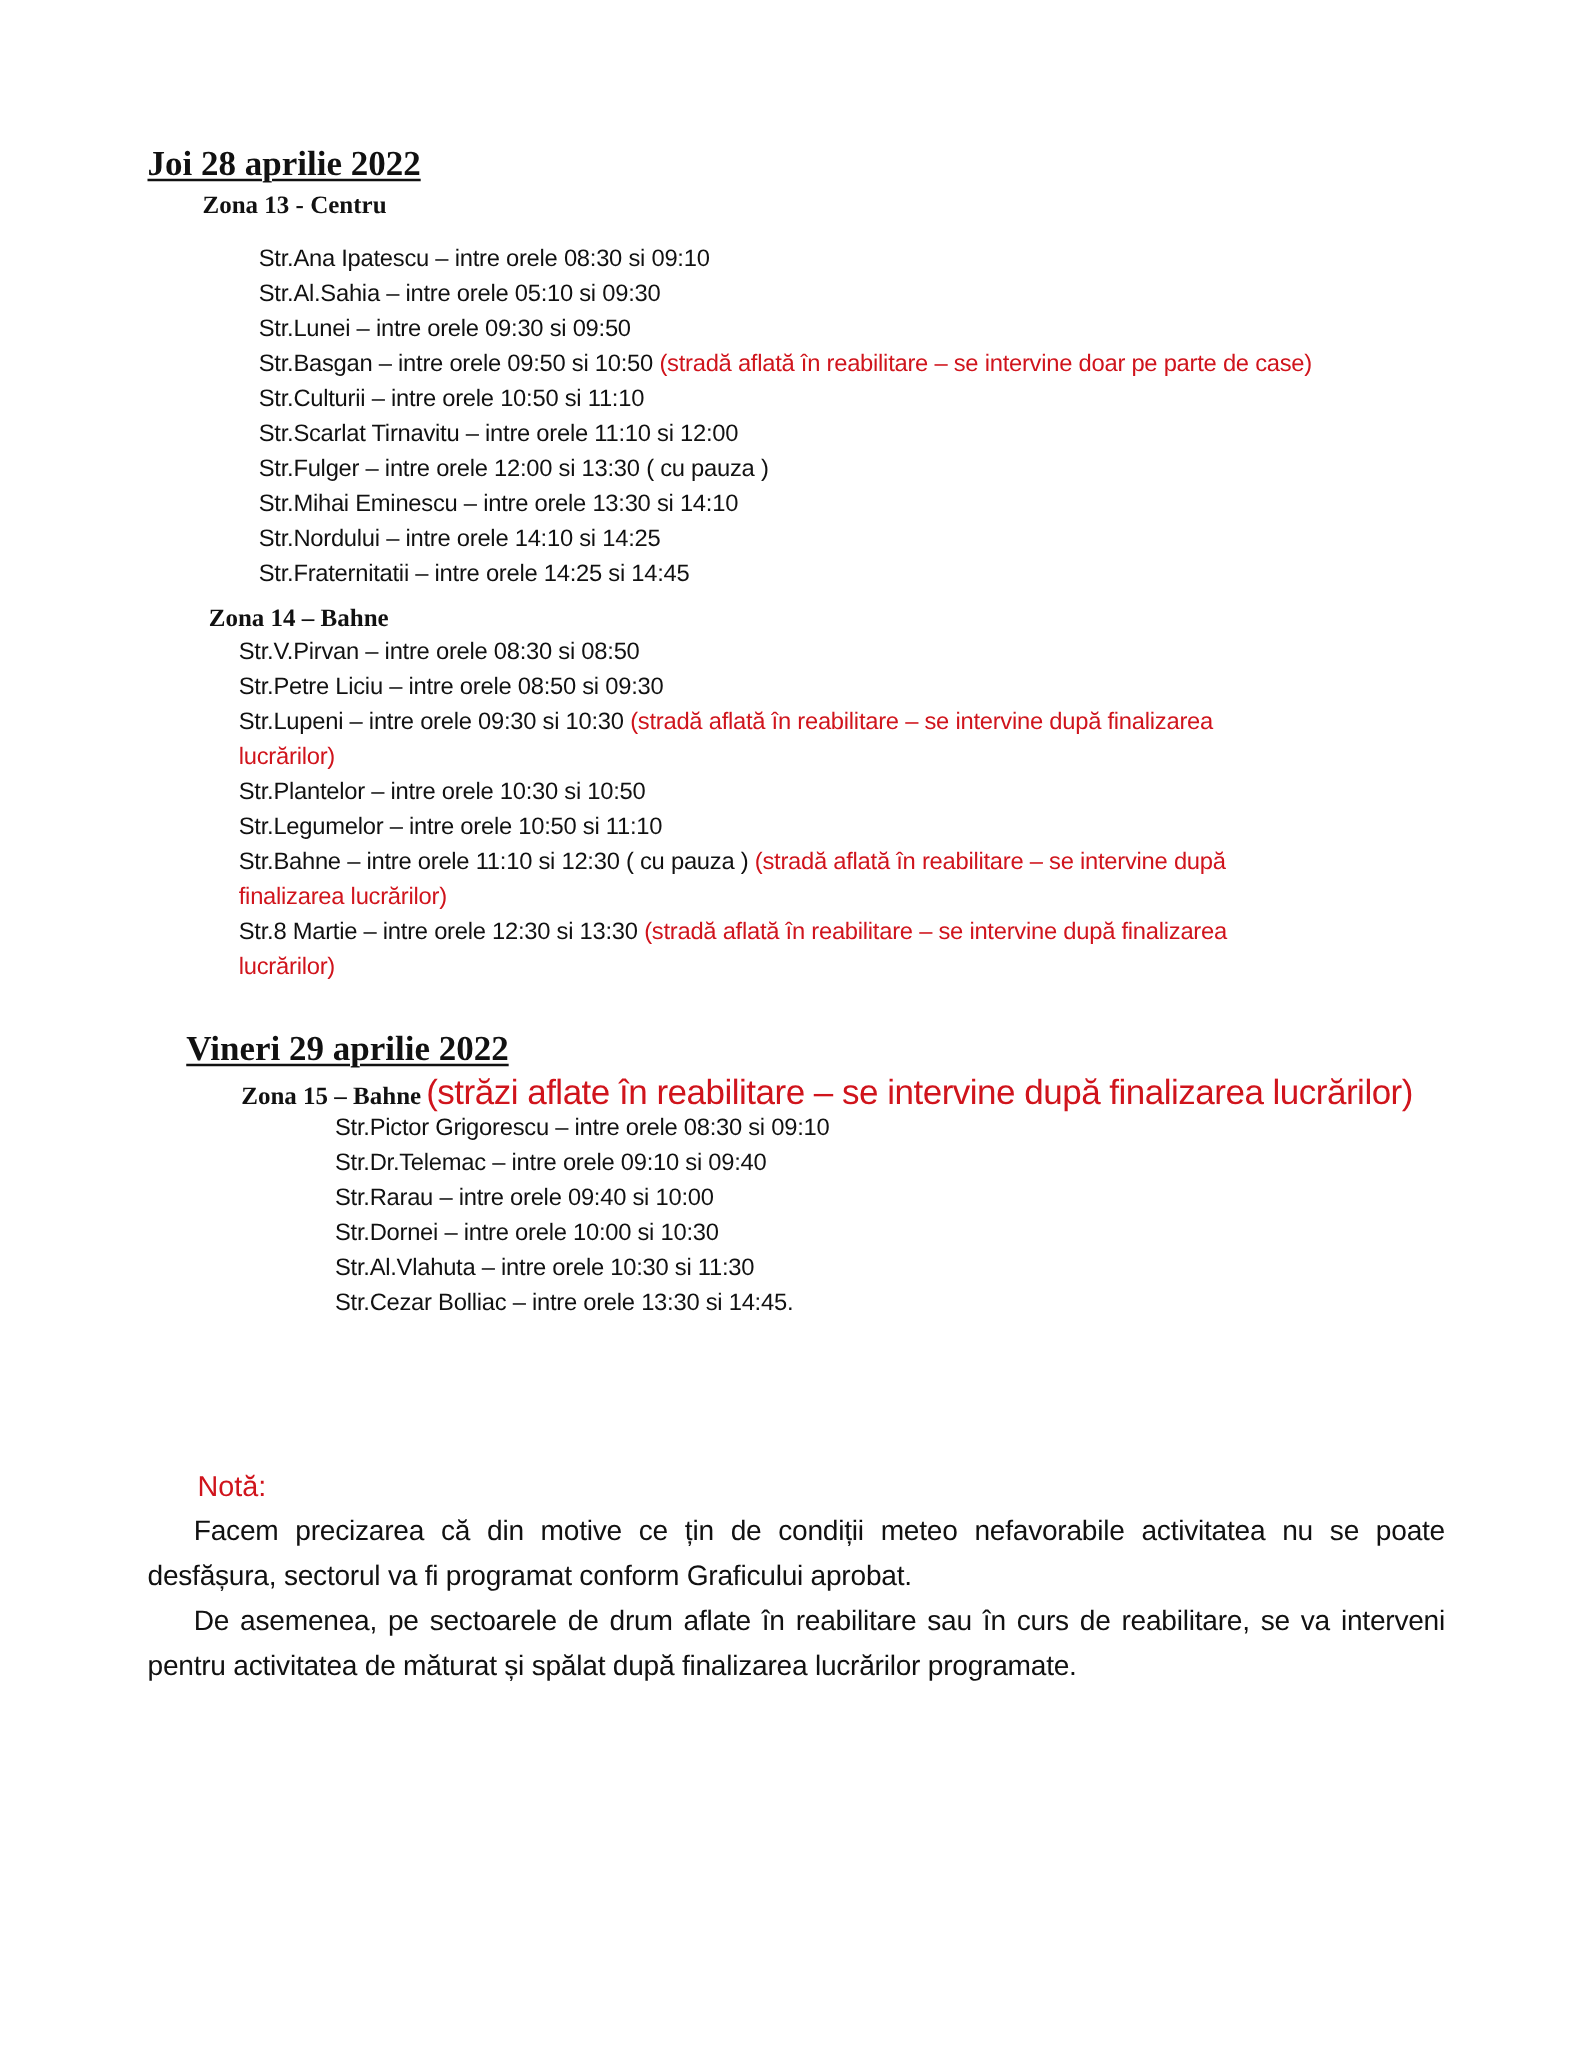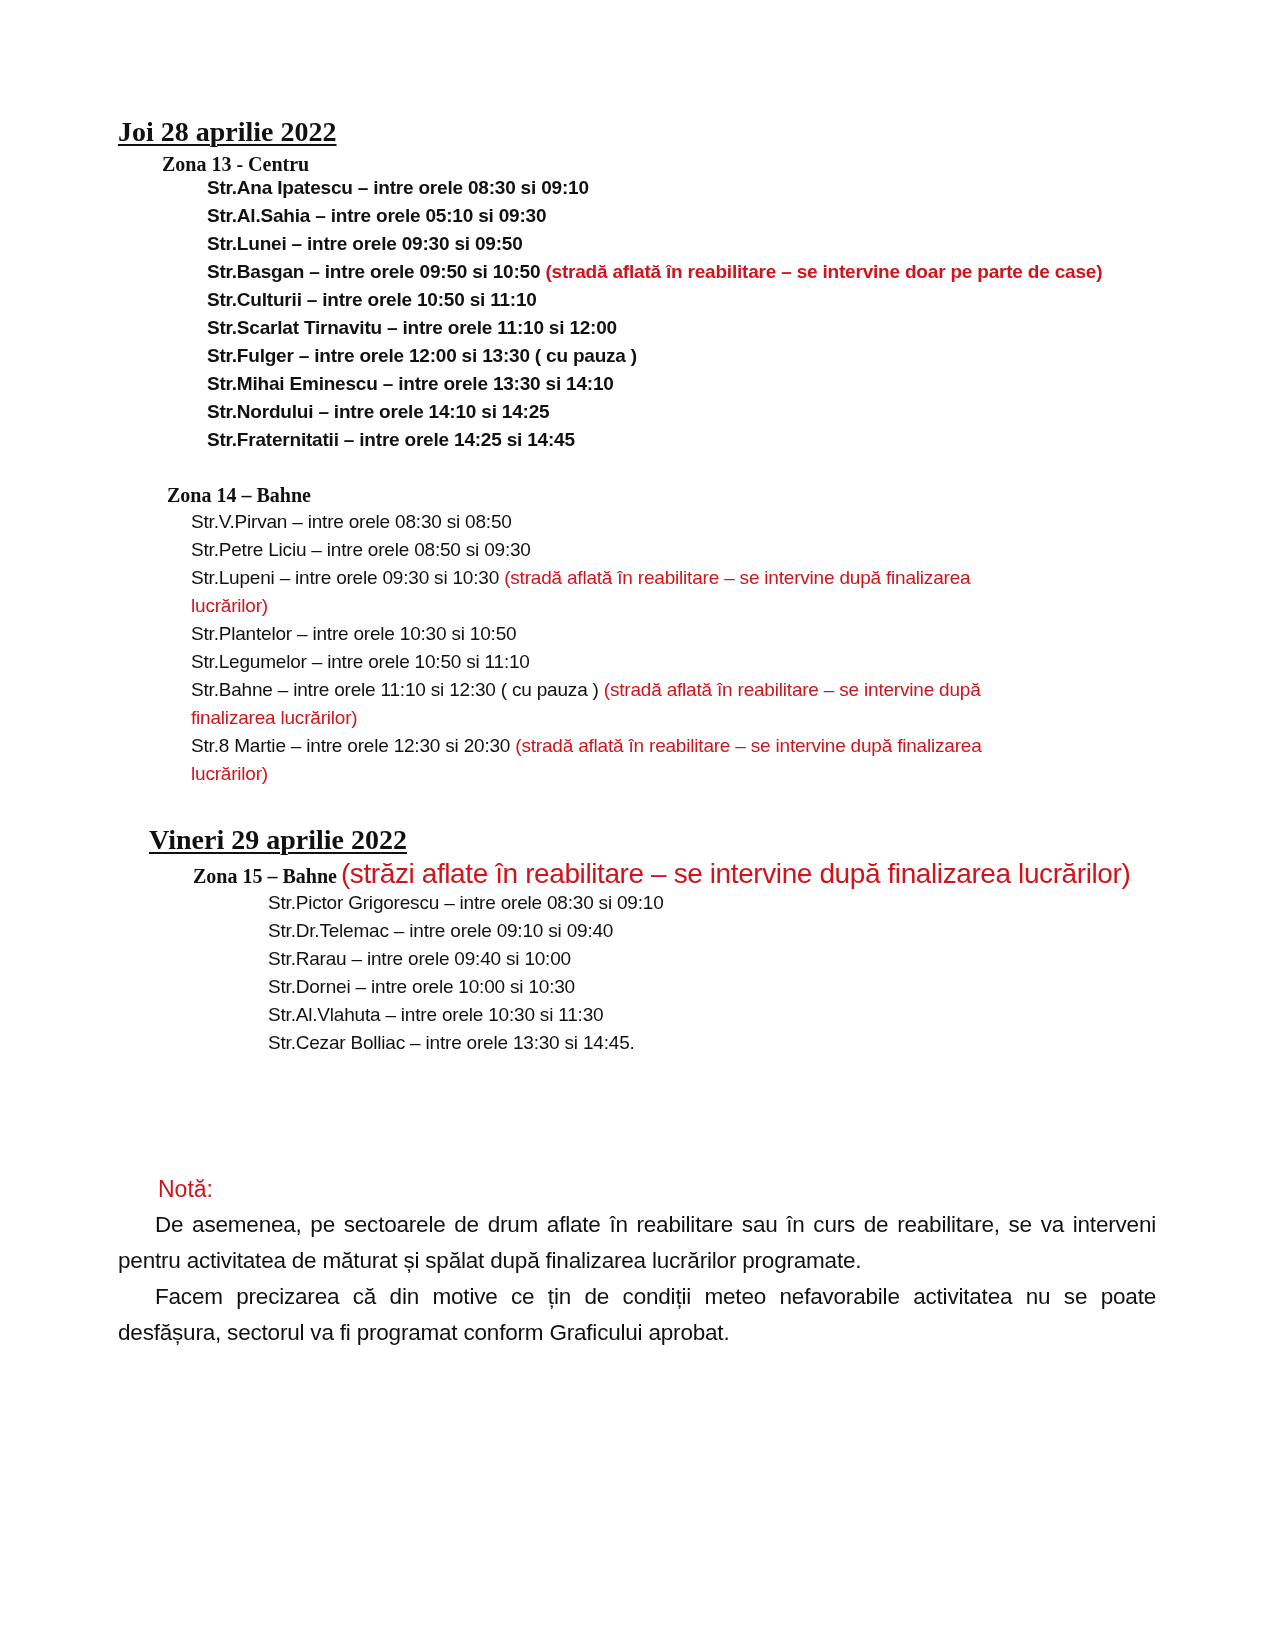--- a/index.html
+++ b/index.html
@@ -25,21 +25,21 @@
     text-align: justify; letter-spacing: -0.2px;
   }
   .para p { margin: 0; text-indent: 37px; }
 </style>
 </head>
 <body>
 
 <div class="abs day-title" style="left:118px; top:116px;">Joi 28 aprilie 2022</div>
 
 <div class="abs zone-title" style="left:162px; top:153px;">Zona 13 - Centru</div>
-<div class="list" style="left:207px; top:174px;font-weight:bold;">
+<div class="list" style="left:207px; top:194px;">
   <span class="item"><span>Str.Ana Ipatescu – intre orele 08:30 si 09:10</span></span>
   <span class="item"><span>Str.Al.Sahia – intre orele 05:10 si 09:30</span></span>
   <span class="item"><span>Str.Lunei – intre orele 09:30 si 09:50</span></span>
   <span class="item"><span>Str.Basgan – intre orele 09:50 si 10:50</span> <span class="red">(stradă aflată în reabilitare – se intervine doar pe parte de case)</span></span>
   <span class="item"><span>Str.Culturii – intre orele 10:50 si 11:10</span></span>
   <span class="item"><span>Str.Scarlat Tirnavitu – intre orele 11:10 si 12:00</span></span>
   <span class="item"><span>Str.Fulger – intre orele 12:00 si 13:30 ( cu pauza )</span></span>
   <span class="item"><span>Str.Mihai Eminescu – intre orele 13:30 si 14:10</span></span>
   <span class="item"><span>Str.Nordului – intre orele 14:10 si 14:25</span></span>
   <span class="item"><span>Str.Fraternitatii – intre orele 14:25 si 14:45</span></span>
@@ -48,36 +48,36 @@
 <div class="abs zone-title" style="left:167px; top:484px;">Zona 14 – Bahne</div>
 <div class="list" style="left:191px; top:508px;">
   <span class="item"><span>Str.V.Pirvan – intre orele 08:30 si 08:50</span></span>
   <span class="item"><span>Str.Petre Liciu – intre orele 08:50 si 09:30</span></span>
   <span class="item"><span>Str.Lupeni – intre orele 09:30 si 10:30</span> <span class="red">(stradă aflată în reabilitare – se intervine după finalizarea</span></span>
   <span class="item red">lucrărilor)</span>
   <span class="item"><span>Str.Plantelor – intre orele 10:30 si 10:50</span></span>
   <span class="item"><span>Str.Legumelor – intre orele 10:50 si 11:10</span></span>
   <span class="item"><span>Str.Bahne – intre orele 11:10 si 12:30 ( cu pauza )</span> <span class="red">(stradă aflată în reabilitare – se intervine după</span></span>
   <span class="item red">finalizarea lucrărilor)</span>
-  <span class="item"><span>Str.8 Martie – intre orele 12:30 si 20:30</span> <span class="red">(stradă aflată în reabilitare – se intervine după finalizarea</span></span>
+  <span class="item"><span>Str.8 Martie – intre orele 12:30 si 13:30</span> <span class="red">(stradă aflată în reabilitare – se intervine după finalizarea</span></span>
   <span class="item red">lucrărilor)</span>
 </div>
 
 <div class="abs day-title" style="left:118px; top:824px;margin-left:31px;">Vineri 29 aprilie 2022</div>
 
 <div class="abs" style="left:193px; top:858px;">
   <span class="zone-title">Zona 15 – Bahne</span>
   <span class="zone-note">(străzi aflate în reabilitare – se intervine după finalizarea lucrărilor)</span>
 </div>
 <div class="list" style="left:268px; top:889px;">
   <span class="item"><span>Str.Pictor Grigorescu – intre orele 08:30 si 09:10</span></span>
   <span class="item"><span>Str.Dr.Telemac – intre orele 09:10 si 09:40</span></span>
   <span class="item"><span>Str.Rarau – intre orele 09:40 si 10:00</span></span>
   <span class="item"><span>Str.Dornei – intre orele 10:00 si 10:30</span></span>
   <span class="item"><span>Str.Al.Vlahuta – intre orele 10:30 si 11:30</span></span>
   <span class="item"><span>Str.Cezar Bolliac – intre orele 13:30 si 14:45.</span></span>
 </div>
 
 <div class="abs nota" style="left:158px; top:1176px;">Notă:</div>
 <div class="para" style="top:1207px;">
+  <p>Facem precizarea că din motive ce țin de condiții meteo nefavorabile activitatea nu se poate desfășura, sectorul va fi programat conform Graficului aprobat.</p>
   <p>De asemenea, pe sectoarele de drum aflate în reabilitare sau în curs de reabilitare, se va interveni pentru activitatea de măturat și spălat după finalizarea lucrărilor programate.</p>
-  <p>Facem precizarea că din motive ce țin de condiții meteo nefavorabile activitatea nu se poate desfășura, sectorul va fi programat conform Graficului aprobat.</p>
 </div>
 
 </body></html>

